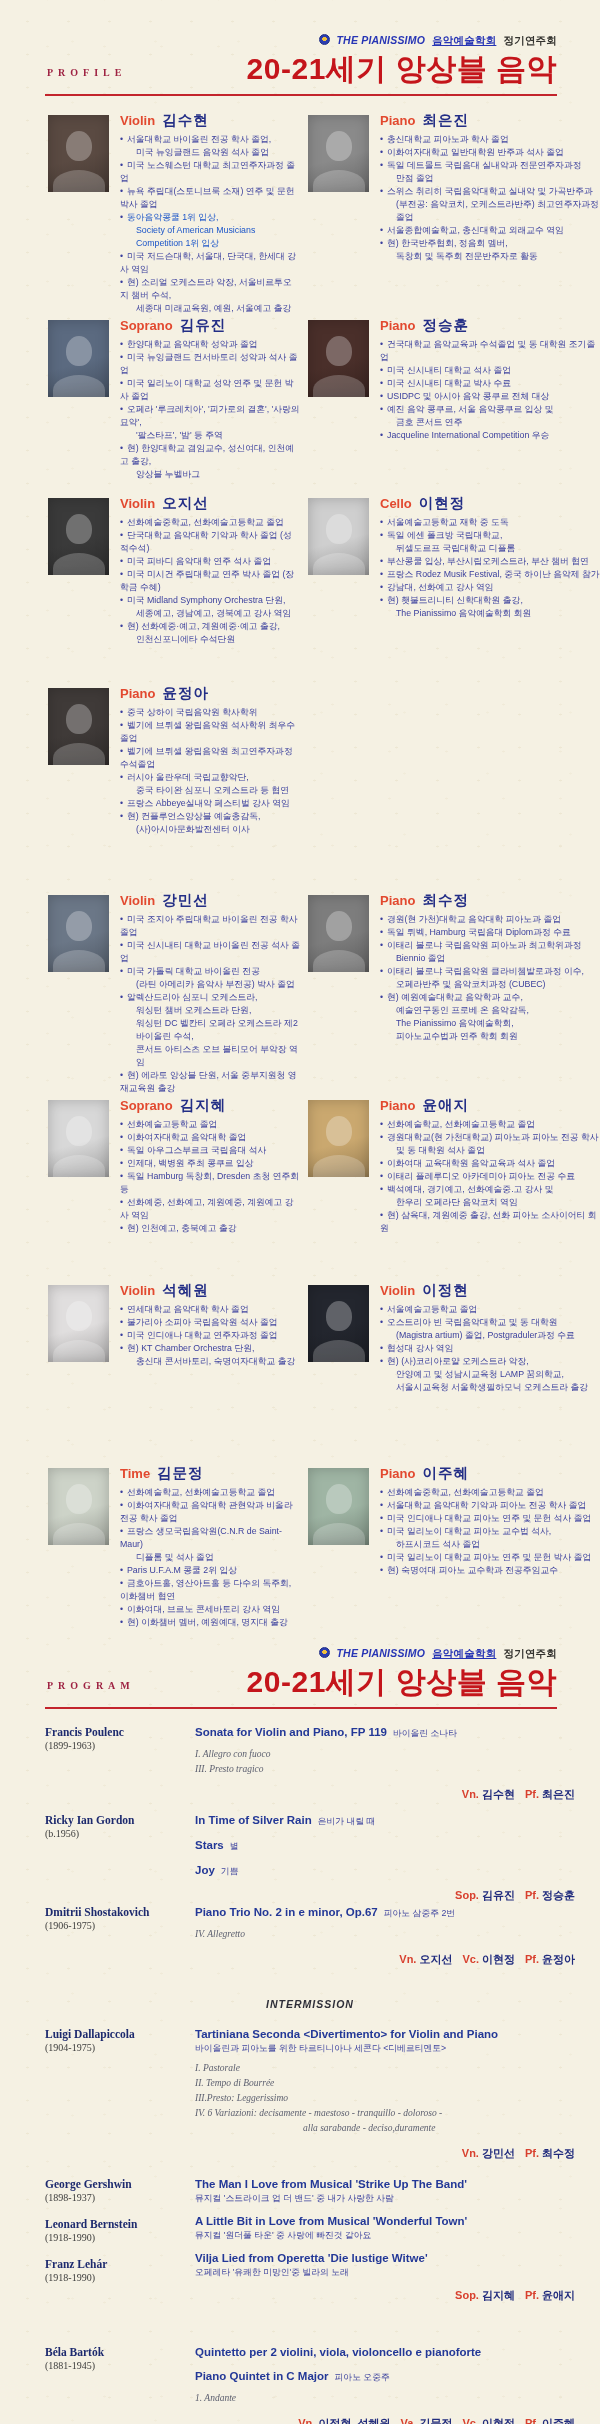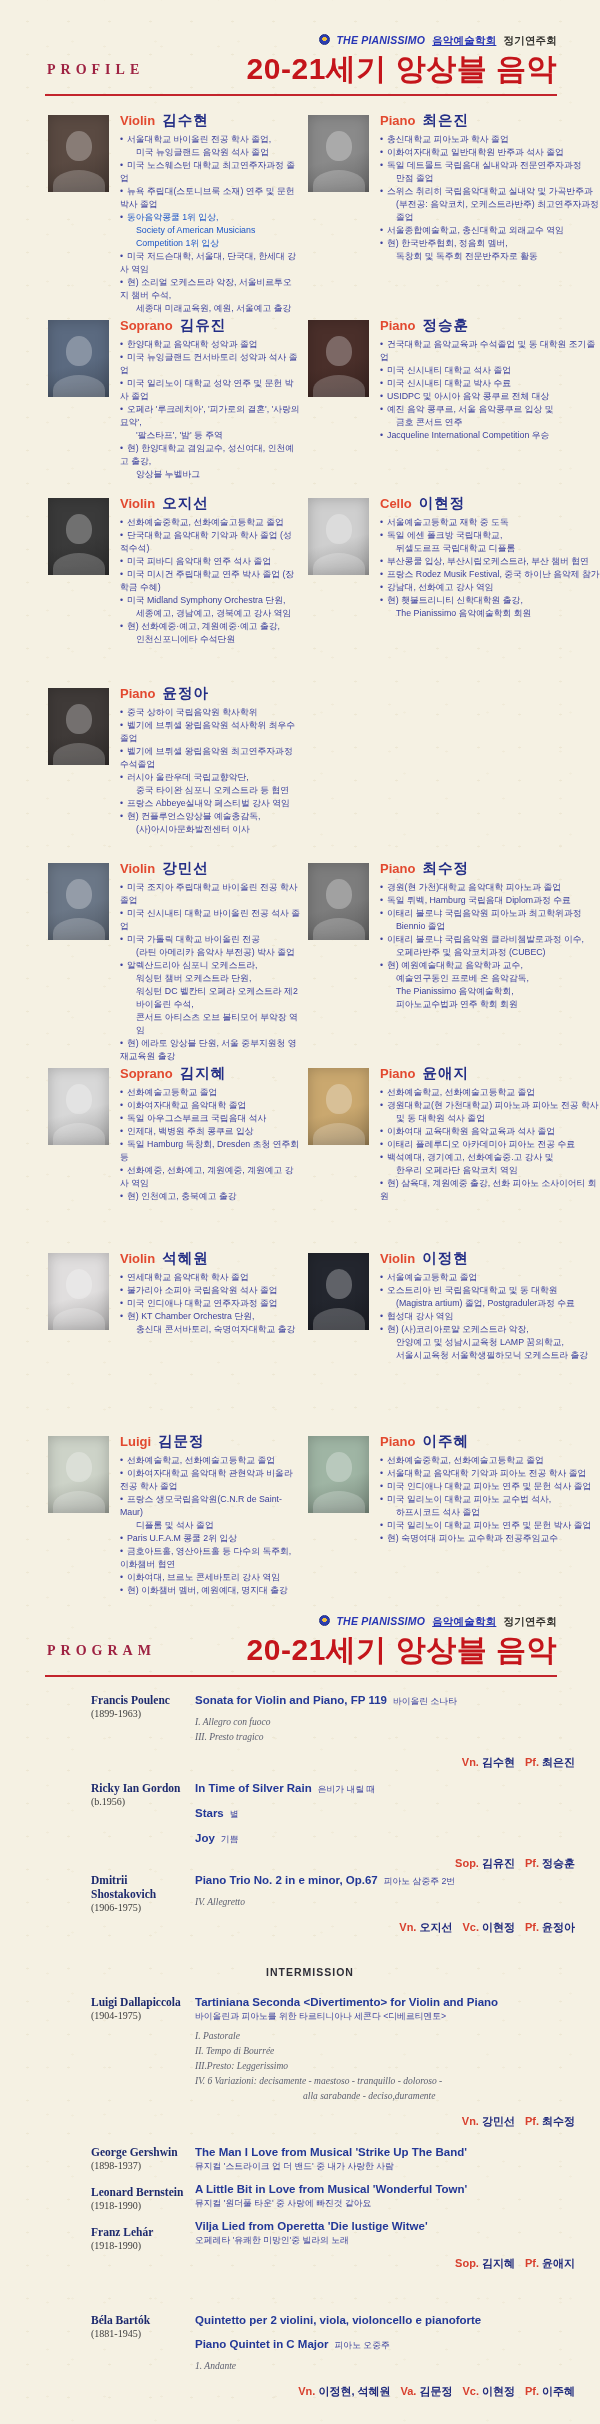--- a/index.html
+++ b/index.html
@@ -24,35 +24,35 @@
   .sec-header{position:relative;padding:34px 43px 0 45px;}
   .brand-line{text-align:right;font-size:10.5px;font-weight:bold;letter-spacing:.2px;}
   .logo{display:inline-block;width:11px;height:11px;border-radius:50%;vertical-align:-1px;margin-right:3px;
     background:radial-gradient(circle at 50% 45%, #f0c03c 0 31%, #2b3db0 36% 100%);
     border:1px solid #1d2c86;box-sizing:border-box;}
   .brand-name{color:#2735b5;font-style:italic;margin-right:4px;}
   .brand-soc{color:#2735b5;margin-right:4px;text-decoration:underline;}
   .brand-event{color:#33322e;}
   .big-title{text-align:right;font-size:30px;font-weight:800;color:#c4151b;letter-spacing:.5px;margin-top:4px;line-height:34px;}
   .sec-label{position:absolute;left:47px;bottom:8px;font-family:"Liberation Serif", serif;
-    font-size:14px;letter-spacing:5px;color:#9e2242;font-weight:bold;}
+    font-size:10px;letter-spacing:5px;color:#9e2242;font-weight:bold;}
   .red-rule{height:2px;background:#c3242c;margin:8px 43px 0 45px;}
 
   
   #profiles{padding-top:14px;}
   .prow{display:flex;}
   .pcard{width:300px;box-sizing:border-box;display:flex;align-items:flex-start;}
   .prow .pcard:last-child{padding-left:8px;}
   .prow .pcard:first-child{padding-left:48px;}
   .pcard.empty{visibility:hidden;}
   #profiles .prow:nth-child(1){min-height:182px;}
   #profiles .prow:nth-child(2){min-height:178px;}
   #profiles .prow:nth-child(3){min-height:190px;}
   #profiles .prow:nth-child(4){min-height:175px;}
-  #profiles .prow:nth-child(5){min-height:187px;}
+  #profiles .prow:nth-child(5){min-height:187px;margin-top:32px;}
   #profiles .prow:nth-child(6){min-height:185px;}
   #profiles .prow:nth-child(7){min-height:183px;}
   #profiles .prow:nth-child(8){min-height:165px;}
   .photo{width:61px;height:77px;flex-shrink:0;margin-right:11px;margin-top:5px;position:relative;overflow:hidden;
     box-shadow:inset 0 0 14px rgba(0,0,0,.22);}
   .photo::before{content:"";position:absolute;left:50%;top:16px;width:26px;height:30px;margin-left:-13px;
     border-radius:50% 50% 46% 46%;background:rgba(255,255,255,.28);}
   .photo::after{content:"";position:absolute;left:50%;bottom:-8px;width:52px;height:30px;margin-left:-26px;
     border-radius:50% 50% 0 0;background:rgba(255,255,255,.22);}
   .ptxt{flex:1;min-width:0;}
@@ -68,35 +68,35 @@
   #program{padding:16px 25px 0 45px;}
   .entry{display:flex;}
   #program > div:nth-child(1){min-height:88px;}
   #program > div:nth-child(2){min-height:92px;}
   #program > div:nth-child(3){min-height:76px;}
   #program > div:nth-child(4){min-height:46px;}
   #program > div:nth-child(5){min-height:150px;}
   #program > div:nth-child(6){min-height:168px;}
   .c-col{width:150px;flex-shrink:0;}
   .p-col{flex:1;min-width:0;}
-  .composer{margin-bottom:13px;margin-left:46px;}
+  .composer{margin-bottom:13px;}
   .c-name{font-family:"Liberation Serif", serif;font-weight:bold;font-size:11.5px;color:#1d2a6e;line-height:14px;}
   .c-dates{font-family:"Liberation Serif", serif;font-size:10px;color:#3c3c3c;line-height:13px;}
   .piece{margin-bottom:10px;}
   .p-title{font-size:11.5px;font-weight:bold;color:#233897;line-height:14px;}
   .p-sub-inline{font-size:8.8px;font-weight:normal;color:#3f459f;margin-left:6px;}
   .p-sub{font-size:8.8px;color:#3f459f;line-height:12px;margin-top:1px;}
   .movements{margin-top:7px;}
   .movement{font-family:"Liberation Serif", serif;font-style:italic;font-size:9.5px;color:#5d6070;line-height:15px;}
   .movement.ind{padding-left:108px;}
   .performers{text-align:right;font-size:11px;font-weight:bold;margin-top:9px;line-height:14px;}
   .perf-label{color:#d8402e;margin:0 3px 0 10px;}
   .perf-names{color:#202b7d;}
   .intermission{text-align:center;font-size:10.5px;font-weight:bold;color:#2e2e38;letter-spacing:1px;
-    display:flex;align-items:center;justify-content:center;}
+    display:flex;align-items:center;justify-content:center;font-style:italic;}
 </style>
 </head>
 <body>
 
 <div class="layer">
 
   <div class="sec-header">
     <div class="brand-line">
       <span class="logo"></span>
       <span class="brand-name">THE PIANISSIMO</span>
@@ -301,21 +301,21 @@
             <div class="item"><span class="blt">•</span>현) (사)코리아로얄 오케스트라 악장,</div>
             <div class="item cont">안양예고 및 성남시교육청 LAMP 꿈의학교,</div>
             <div class="item cont">서울시교육청 서울학생필하모닉 오케스트라 출강</div>
           </div>
         </div>
       </div>
       <div class="prow">
         <div class="pcard">
           <div class="photo" style="background: linear-gradient(165deg, rgb(205, 211, 200) 55%, rgba(0, 0, 0, 0.25)) rgb(205, 211, 200);"></div>
           <div class="ptxt">
-            <div class="ptitle"><span class="prole">Luigi</span><span class="pname">김문정</span></div>
+            <div class="ptitle"><span class="prole">Time</span><span class="pname">김문정</span></div>
             <div class="item"><span class="blt">•</span>선화예술학교, 선화예술고등학교 졸업</div>
             <div class="item"><span class="blt">•</span>이화여자대학교 음악대학 관현악과 비올라전공 학사 졸업</div>
             <div class="item"><span class="blt">•</span>프랑스 생모국립음악원(C.N.R de Saint-Maur)</div>
             <div class="item cont">디플롬 및 석사 졸업</div>
             <div class="item"><span class="blt">•</span>Paris U.F.A.M 콩쿨 2위 입상</div>
             <div class="item"><span class="blt">•</span>금호아트홀, 영산아트홀 등 다수의 독주회, 이화챔버 협연</div>
             <div class="item"><span class="blt">•</span>이화여대, 브르노 콘세바토리 강사 역임</div>
             <div class="item"><span class="blt">•</span>현) 이화챔버 멤버, 예원예대, 명지대 출강</div>
           </div>
         </div>

